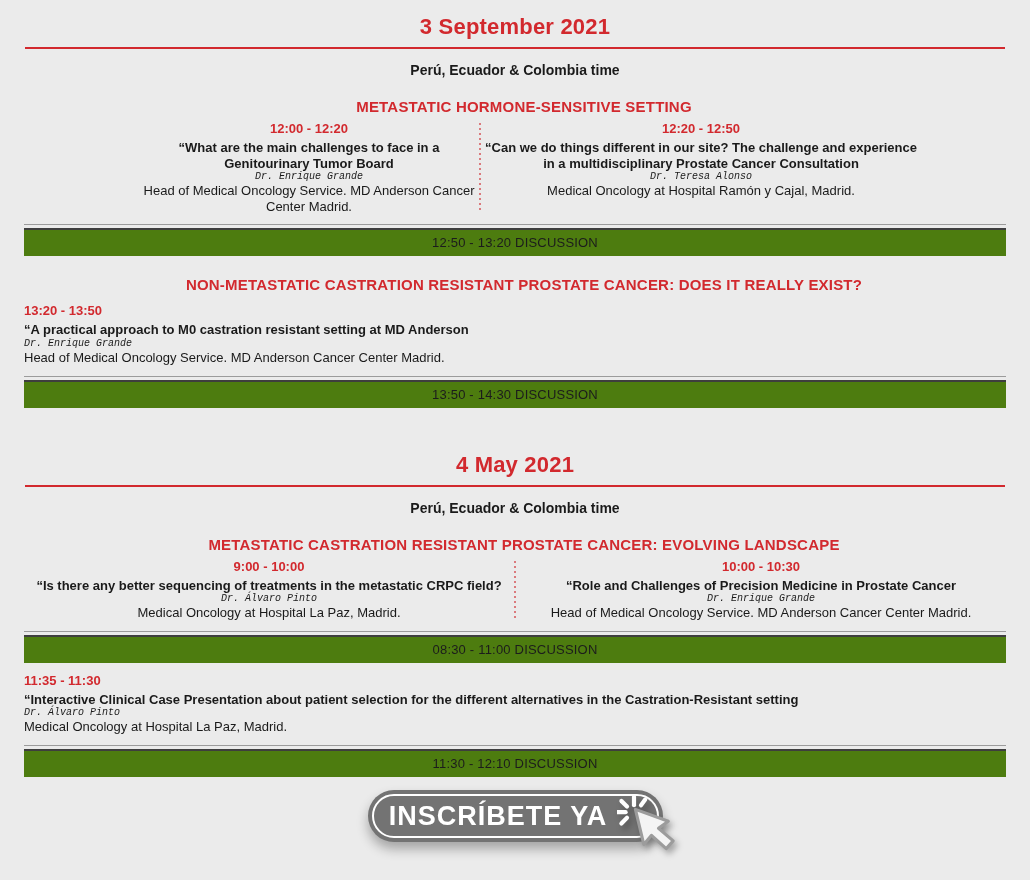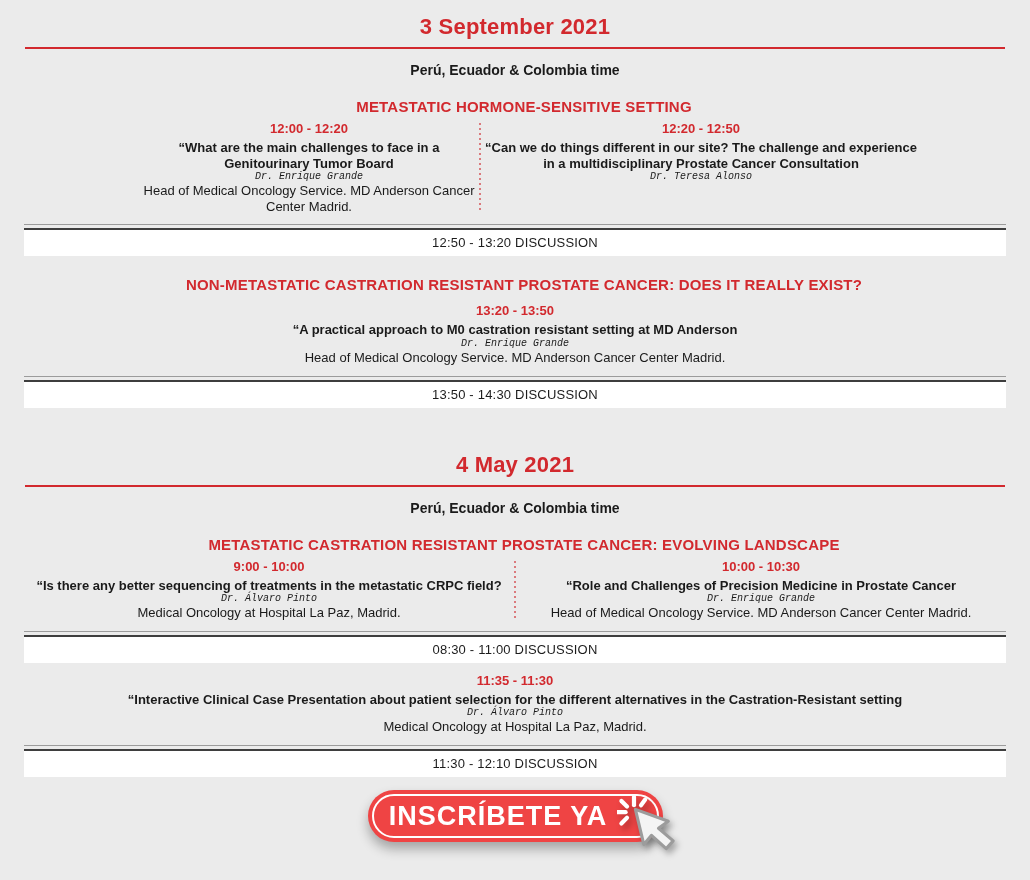--- a/index.html
+++ b/index.html
@@ -43,50 +43,50 @@
 
   .row { display: flex; margin: 6px 24px 0; align-items: stretch; }
   .col { flex: 1; text-align: center; }
   .d1-left  { flex: 0 0 455px; padding-left: 115px; }
   .d1-right { flex: 1; padding-right: 85px; }
   .col-divider {
     width: 2px;
     background-image: repeating-linear-gradient(to bottom, #da7a7d 0 2px, rgba(0,0,0,0) 2px 5px);
     margin: 2px 0;
   }
-  .talk { text-align: center; margin: 10px 24px 0; }
+  .talk { margin: 10px 24px 0; }
   .time { color: #d2292e; font-weight: bold; font-size: 13px; margin-bottom: 4px; }
   .talk-title { font-weight: bold; font-size: 13px; line-height: 1.2; }
   .one-line { white-space: nowrap; margin: 0 -45px; }
   .speaker { font-style: italic; font-size: 10px; line-height: 1.2; font-family: Liberation Mono, monospace; }
   .affiliation { font-size: 13px; line-height: 1.2; }
 
   .discussion { margin: 10px 24px 0; }
   .discussion-rule {
     border-top: 1px solid #9b9b9b;
     border-bottom: 2px solid #3e3e3e;
     height: 6px;
   }
   .discussion-band {
-    background: #ffffff;
+    background: #4d7c0f;
     text-align: center;
     font-size: 13px;
     color: #1c1c1c;
     padding: 5px 0 6px;
     letter-spacing: 0.2px;
   }
 
   .day2 { margin-top: 44px; }
 
   .cta-wrap { display: flex; justify-content: center; margin-top: 13px; }
   .cta-button {
     position: relative;
     width: 295px;
     height: 52px;
-    background: #ef4444;
+    background: #737373;
     border: none;
     border-radius: 26px;
     box-shadow: 0 7px 12px rgba(0,0,0,0.30);
     cursor: pointer;
   }
   .cta-button::before {
     content: "";
     position: absolute;
     inset: 4px;
     border: 2px solid #ffffff;
@@ -130,20 +130,21 @@
         <div class="time">12:00 - 12:20</div>
         <div class="talk-title">“What are the main challenges to face in a Genitourinary Tumor Board</div>
         <div class="speaker">Dr. Enrique Grande</div>
         <div class="affiliation">Head of Medical Oncology Service. MD Anderson Cancer Center Madrid.</div>
       </div>
       <div class="col-divider"></div>
       <div class="col d1-right">
         <div class="time">12:20 - 12:50</div>
         <div class="talk-title">“Can we do things different in our site? The challenge and experience in a multidisciplinary Prostate Cancer Consultation</div>
         <div class="speaker">Dr. Teresa Alonso</div>
+        <div class="affiliation">Medical Oncology at Hospital Ramón y Cajal, Madrid.</div>
       </div>
     </div>
 
     <div class="discussion">
       <div class="discussion-rule"></div>
       <div class="discussion-band">12:50 - 13:20 DISCUSSION</div>
     </div>
 
     <div class="sec-heading">NON-METASTATIC CASTRATION RESISTANT PROSTATE CANCER: DOES IT REALLY EXIST?</div>
 

